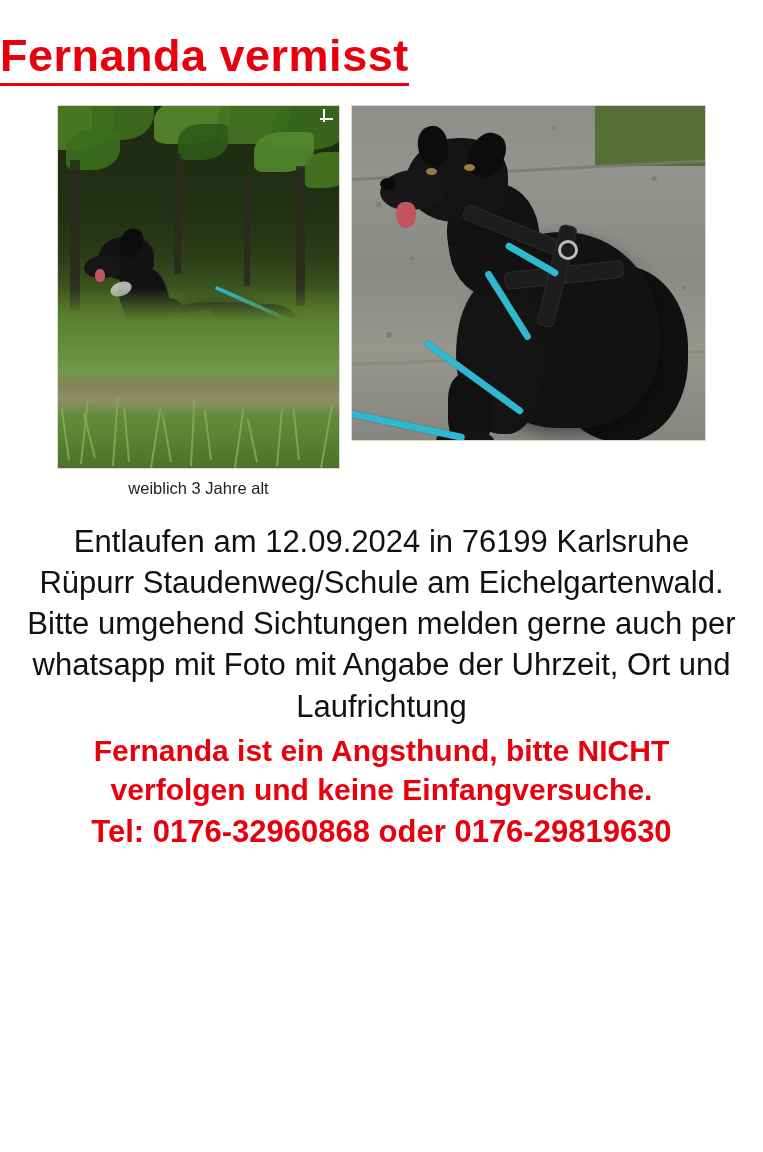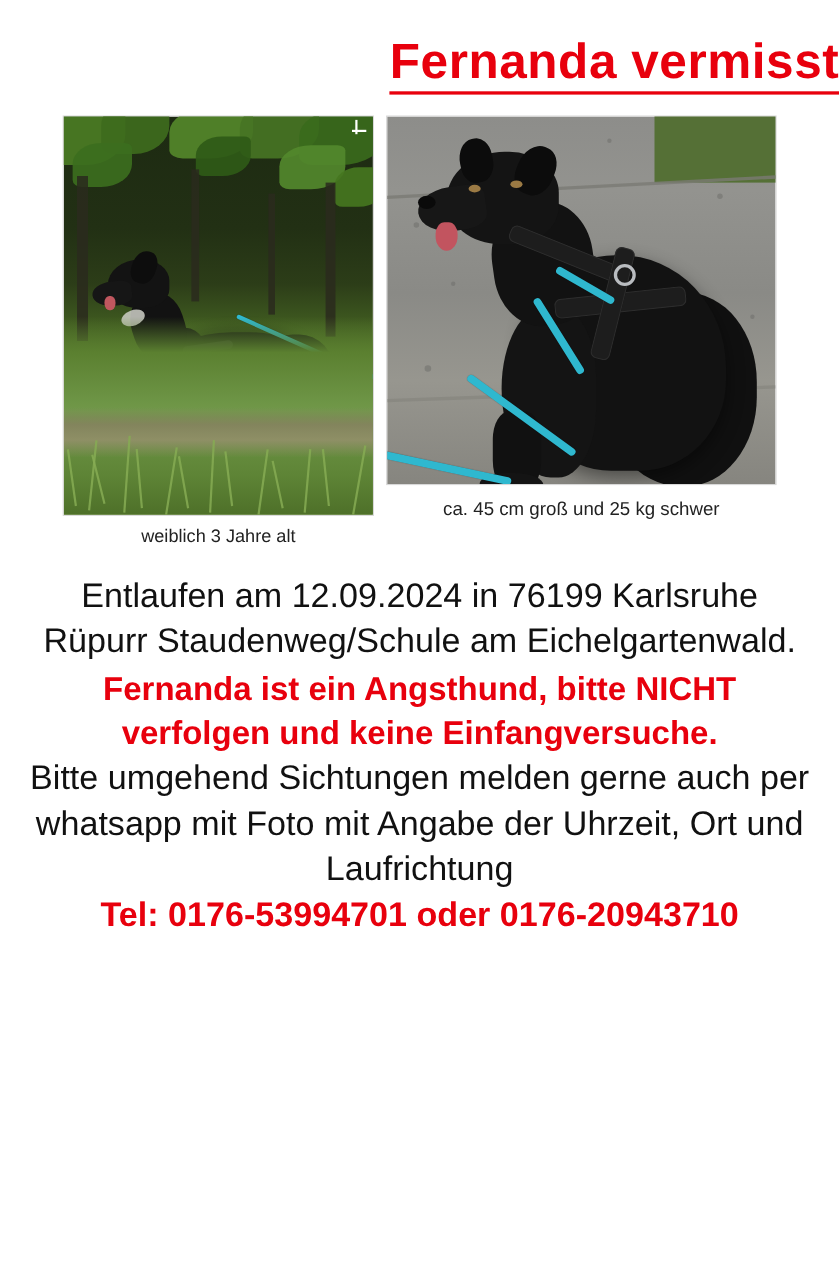--- a/index.html
+++ b/index.html
@@ -14,21 +14,21 @@
     overflow: hidden;
   }
   .poster {
     position: relative;
     width: 763px;
     height: 1152px;
     box-sizing: border-box;
     padding: 0;
   }
   .title {
-    text-align: right;
+    text-align: left;
     color: #e8000d;
     font-weight: bold;
     font-size: 45px;
     letter-spacing: 0.5px;
     margin: 30px 0 0 0;
     padding: 0 0 2px 0;
     display: block;
   }
   .title-inner {
     display: inline-block;
@@ -484,25 +484,24 @@
 
           <div class="dogR-legf"></div>
           <div class="dogR-paw"></div>
 
           <div class="leash-right" style="left:150px;top:150px;width:60px;height:7px;transform:rotate(30deg);"></div>
           <div class="leash-right" style="left:116px;top:196px;width:80px;height:7px;transform:rotate(58deg);"></div>
           <div class="leash-right" style="left:62px;top:268px;width:120px;height:7px;transform:rotate(36deg);"></div>
           <div class="leash-right" style="left:-6px;top:316px;width:120px;height:7px;transform:rotate(12deg);"></div>
         </div>
       </div>
-      <div class="caption caption-right">ca. 45  cm groß und 25 kg schwer</div>
     </div>
 
   </div>
 
   <div class="body-text">
     <p class="para">Entlaufen am 12.09.2024 in 76199 Karlsruhe Rüpurr Staudenweg/Schule am Eichelgartenwald.</p>
+    <p class="para">Bitte umgehend Sichtungen melden gerne auch per whatsapp mit Foto mit Angabe der Uhrzeit, Ort und Laufrichtung</p>
     <p class="para red-bold">Fernanda ist ein Angsthund, bitte NICHT verfolgen und keine Einfangversuche.</p>
-    <p class="para">Bitte umgehend Sichtungen melden gerne auch per whatsapp mit Foto mit Angabe der Uhrzeit, Ort und Laufrichtung</p>
-    <p class="para phone">Tel: 0176-53994701 oder 0176-20943710</p>
+    <p class="para phone">Tel: 0176-32960868 oder 0176-29819630</p>
   </div>
 
 </div>
 
 </body></html>

